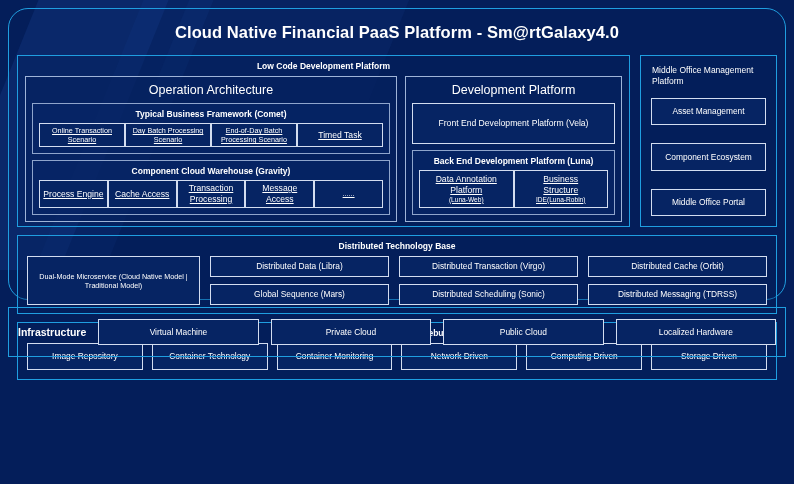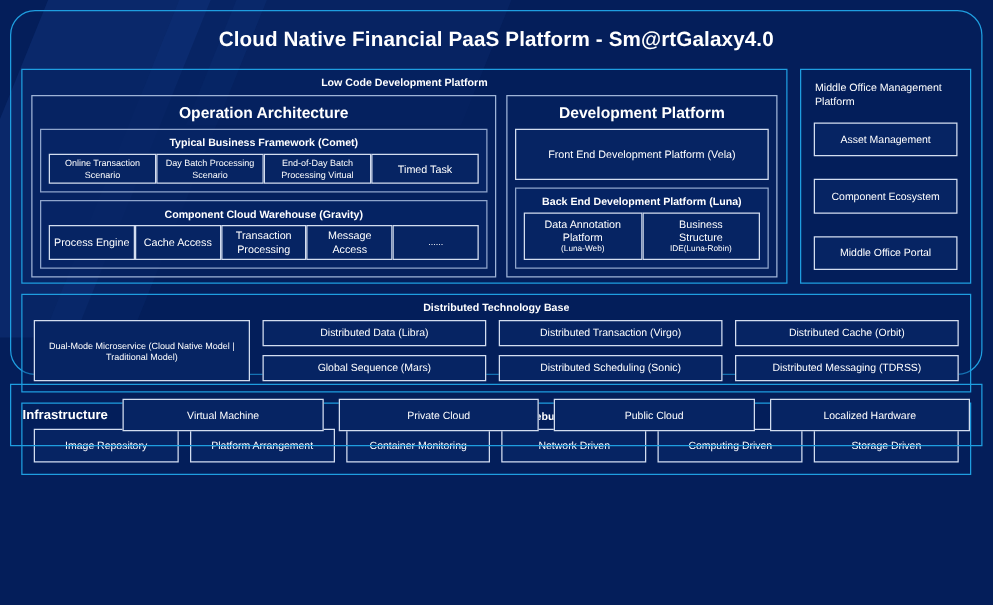--- a/index.html
+++ b/index.html
@@ -108,21 +108,21 @@
   .subpanel {
     border: 1px solid #9fb4d8;
     box-sizing: border-box;
     display: flex;
     flex-direction: column;
     background: rgba(6, 34, 96, .5);
   }
   .subpanel-title {
     text-align: center;
     font-size: 12.5px;
-    font-weight: bold;
+    font-weight: normal;
     padding: 6px 0 6px 0;
     color: #ffffff;
   }
   .subpanel-body {
     flex: 1;
     display: flex;
     flex-direction: column;
     gap: 6px;
     padding: 0 6px 6px 6px;
   }
@@ -144,20 +144,21 @@
     font-size: 8.5px;
     font-weight: bold;
     padding: 5px 0 4px 0;
     color: #ffffff;
   }
   .group-row {
     display: flex;
     gap: 0;
     padding: 0 6px 6px 6px;
     flex: 1;
+    text-decoration: underline;
   }
 
   
   .chip {
     border: 1px solid #d3ddf0;
     box-sizing: border-box;
     background: #062463;
     color: #ffffff;
     display: flex;
     align-items: center;
@@ -271,21 +272,21 @@
 
           <div id="op-arch" class="subpanel">
             <div class="subpanel-title">Operation Architecture</div>
             <div class="subpanel-body">
 
               <div class="group">
                 <div class="group-title">Typical Business Framework (Comet)</div>
                 <div class="group-row">
                   <div class="chip">Online Transaction Scenario</div>
                   <div class="chip">Day Batch Processing Scenario</div>
-                  <div class="chip">End-of-Day Batch Processing Virtual</div>
+                  <div class="chip">End-of-Day Batch Processing Scenario</div>
                   <div class="chip med">Timed Task</div>
                 </div>
               </div>
 
               <div class="group">
                 <div class="group-title">Component Cloud Warehouse (Gravity)</div>
                 <div class="group-row">
                   <div class="chip med">Process Engine</div>
                   <div class="chip med">Cache Access</div>
                   <div class="chip med">Transaction Processing</div>
@@ -356,21 +357,21 @@
           <div class="chip">Distributed Cache (Orbit)</div>
           <div class="chip">Distributed Messaging (TDRSS)</div>
         </div>
       </div>
     </div>
 
     <div id="container-plat" class="section">
       <div class="section-title">Container Platform (Nebula)</div>
       <div id="cp-body">
         <div class="chip">Image Repository</div>
-        <div class="chip">Platform Arrangement</div>
+        <div class="chip">Container Technology</div>
         <div class="chip">Container Monitoring</div>
         <div class="chip">Network Driven</div>
         <div class="chip">Computing Driven</div>
         <div class="chip">Storage Driven</div>
       </div>
     </div>
 
   </div>
 
   <div id="infra-frame" class="outer-frame">

